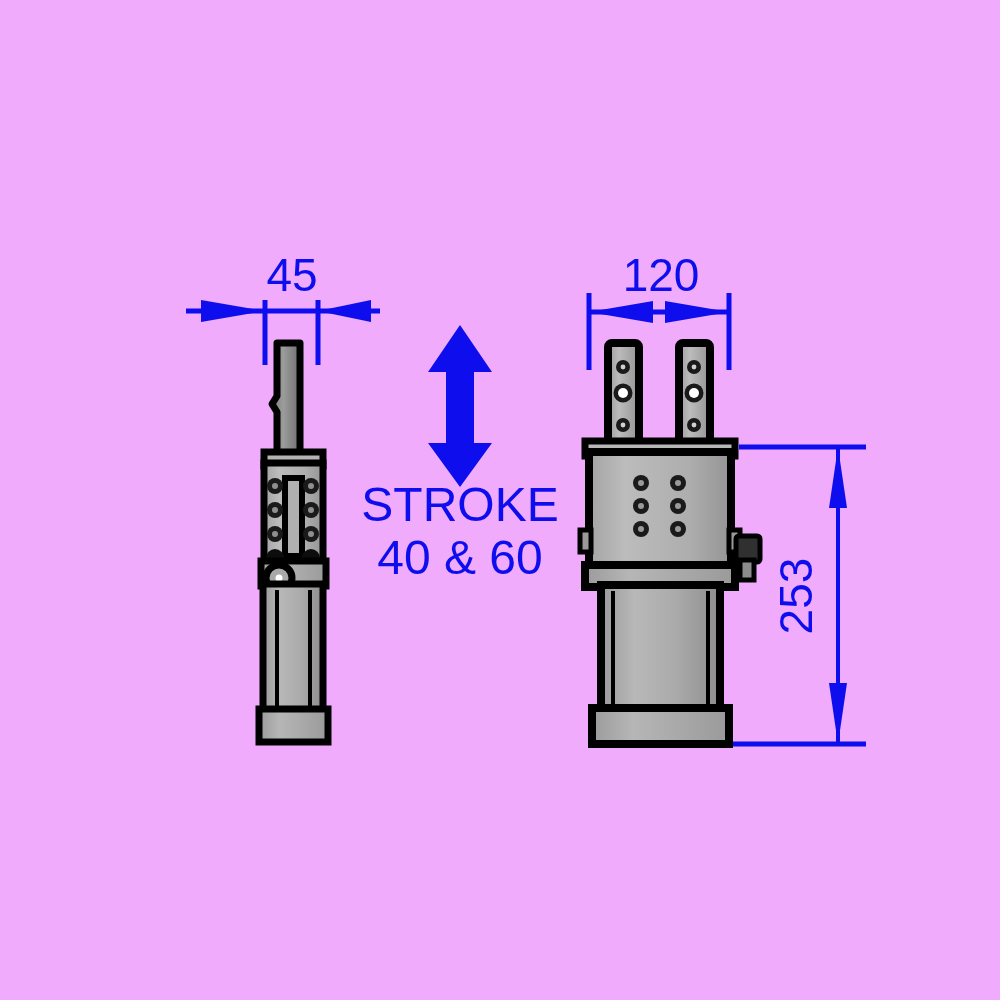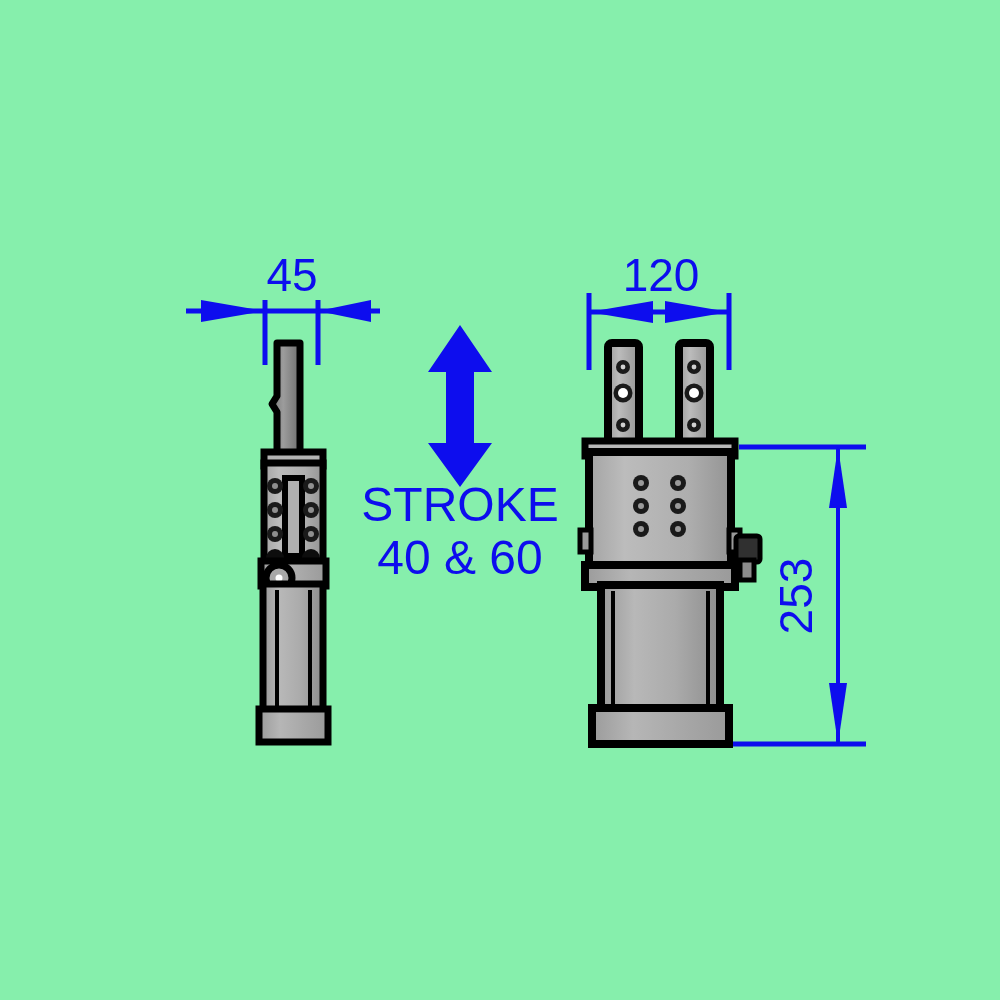--- a/index.html
+++ b/index.html
@@ -10,21 +10,21 @@
   body {
     width: 1000px;
     height: 1000px;
     overflow: hidden;
     font-family: "Liberation Sans", sans-serif;
   }
   #drawing-canvas {
     position: relative;
     width: 1000px;
     height: 1000px;
-    background: #86efac;
+    background: #f0abfc;
   }
   svg.drawing {
     display: block;
     width: 1000px;
     height: 1000px;
   }
   text.dim-text {
     font-family: "Liberation Sans", sans-serif;
     font-weight: 400;
   }

